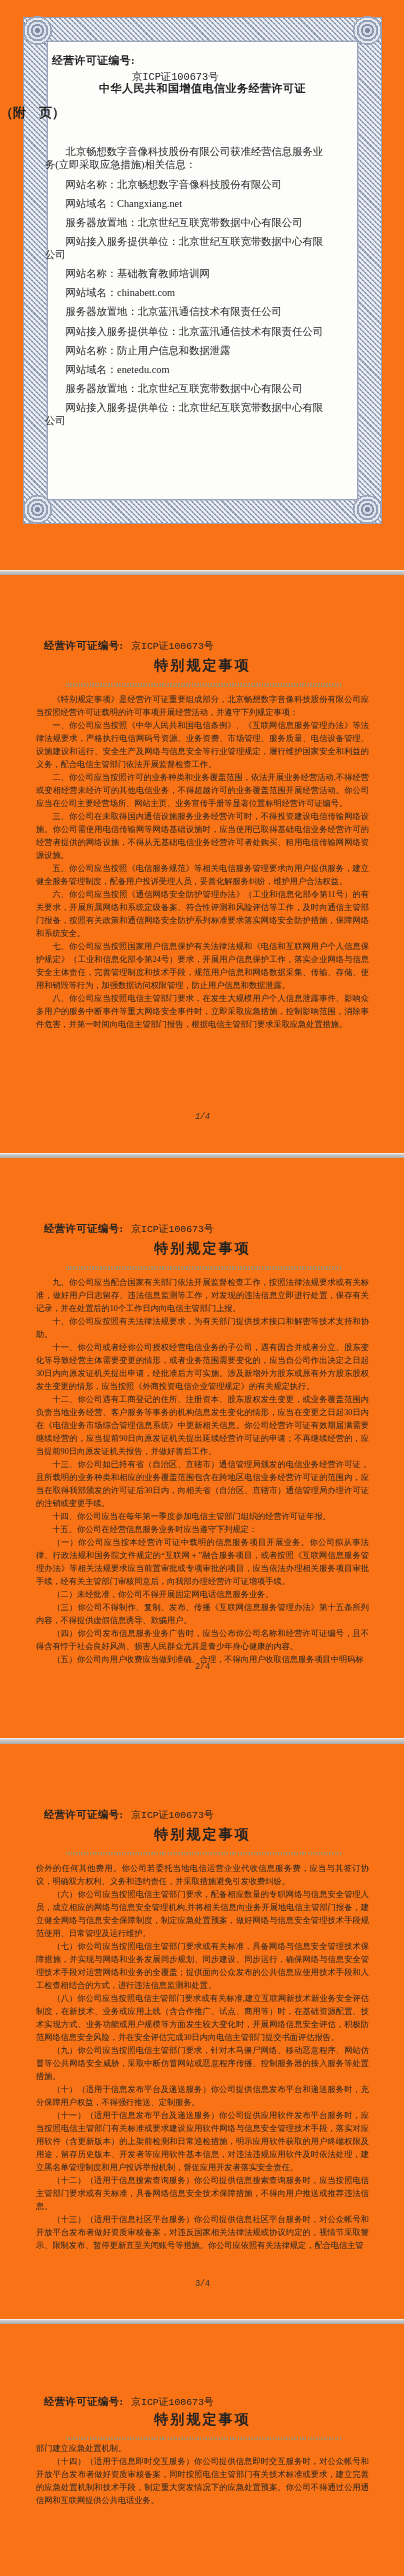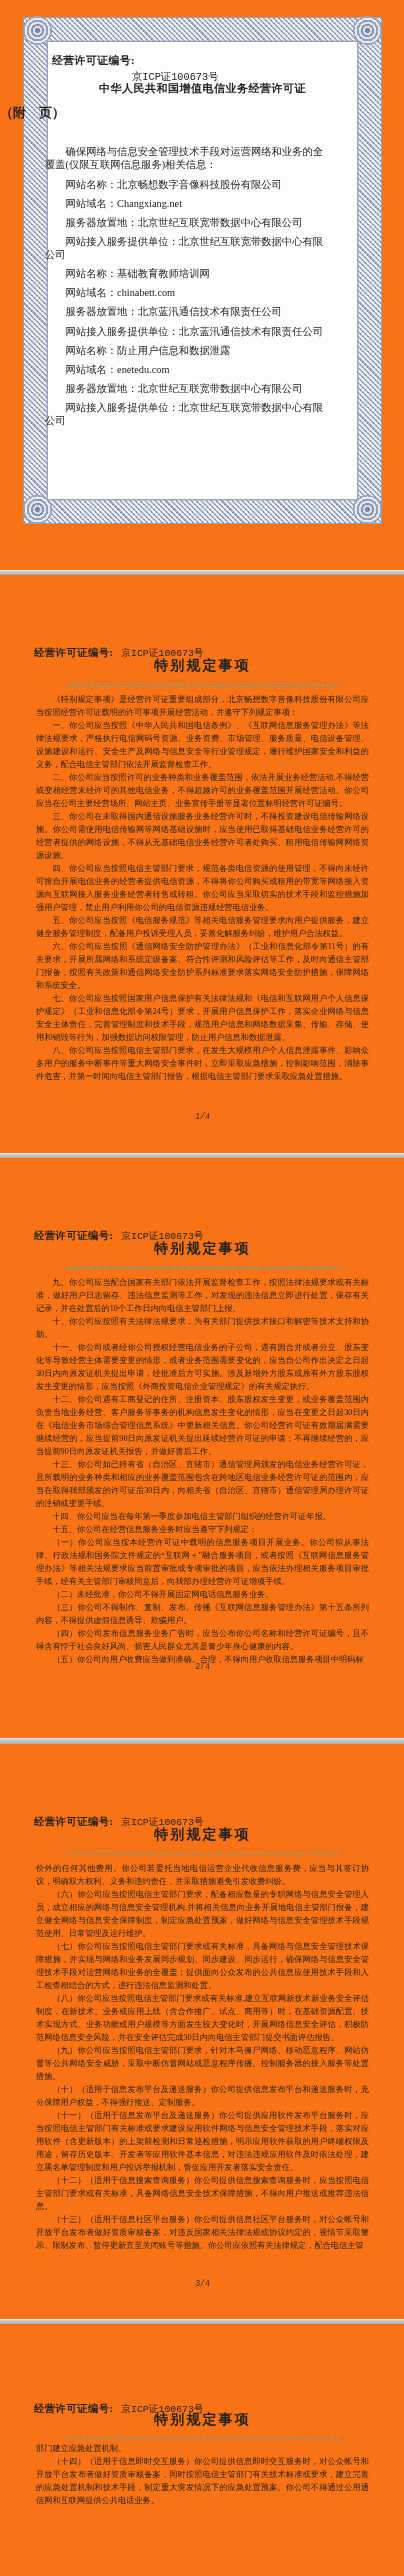--- a/index.html
+++ b/index.html
@@ -30,21 +30,21 @@
   .cert-license { position:absolute; left:52px; top:54px; font-size:10.8px; }
   .cert-lic-label { font-weight:bold; letter-spacing:0.5px; }
   .cert-lic-num { display:block; margin:2.1px 0 0 80px; font-family:"Liberation Mono","DejaVu Sans Mono",monospace; font-size:10.3px; }
   .cert-title { position:absolute; left:0; right:0; top:81px; text-align:center; font-size:11px; font-weight:bold; letter-spacing:0.5px; }
   .cert-sub { position:absolute; left:0; right:0; top:104px; font-size:13px; font-weight:bold; }
   .cert-body { position:absolute; left:45px; top:145px; width:282px; font-size:10.3px; line-height:13.4px; }
   .cert-body p { text-indent:2em; margin:5.7px 0 0; }
   .cert-body p:first-child { margin-top:0; }
 
   
-  .pg-license { position:absolute; left:34px; top:64px; font-size:10.3px;margin-top:7px; }
+  .pg-license { position:absolute; left:44px; top:64px; font-size:10.3px; }
   .pg-license .lbl { font-weight:bold; letter-spacing:0.5px; }
   .pg-license .num { margin-left:5.2px; font-family:"Liberation Mono","DejaVu Sans Mono",monospace; font-size:9.8px; }
   .pg-title { position:absolute; left:0; right:0; top:82px; text-align:center; font-size:14px; font-weight:bold; letter-spacing:2.1px; }
   .squiggle { position:absolute; left:66px; top:108px; width:275px; height:3.6px; opacity:.85;
     background:
       repeating-linear-gradient(105deg, rgba(139,146,118,.95) 0 1px, rgba(139,146,118,0) 1px 2.6px),
       repeating-linear-gradient(75deg, rgba(160,165,138,.6) 0 1px, rgba(160,165,138,0) 1px 2.6px); }
   .pg-body { position:absolute; left:36px; top:118px; width:333px; font-size:8.2px; line-height:13px; text-align:justify; }
   .pg-body p { text-indent:2em; margin:0; }
   .pg-body p.cont { text-indent:0; }
@@ -66,21 +66,21 @@
       <div class="corner br"></div>
       <div class="frame-inner"></div>
     </div>
     <div class="cert-license">
       <span class="cert-lic-label">经营许可证编号:</span>
       <span class="cert-lic-num">京ICP证100673号</span>
     </div>
     <h1 class="cert-title">中华人民共和国增值电信业务经营许可证</h1>
     <div class="cert-sub">（附　页）</div>
     <div class="cert-body">
-        <p>确保网络与信息安全管理技术手段对运营网络和业务的全覆盖(仅限互联网信息服务)相关信息：</p>
+        <p>北京畅想数字音像科技股份有限公司获准经营信息服务业务(立即采取应急措施)相关信息：</p>
         <p>网站名称：北京畅想数字音像科技股份有限公司</p>
         <p>网站域名：Changxiang.net</p>
         <p>服务器放置地：北京世纪互联宽带数据中心有限公司</p>
         <p>网站接入服务提供单位：北京世纪互联宽带数据中心有限公司</p>
         <p>网站名称：基础教育教师培训网</p>
         <p>网站域名：chinabett.com</p>
         <p>服务器放置地：北京蓝汛通信技术有限责任公司</p>
         <p>网站接入服务提供单位：北京蓝汛通信技术有限责任公司</p>
         <p>网站名称：防止用户信息和数据泄露</p>
         <p>网站域名：enetedu.com</p>
@@ -96,21 +96,20 @@
       <span class="lbl">经营许可证编号:</span>
       <span class="num">京ICP证100673号</span>
     </div>
     <h2 class="pg-title">特别规定事项</h2>
     <div class="squiggle"></div>
     <div class="pg-body">
         <p>《特别规定事项》是经营许可证重要组成部分，北京畅想数字音像科技股份有限公司应当按照经营许可证载明的许可事项开展经营活动，并遵守下列规定事项：</p>
         <p>一、你公司应当按照《中华人民共和国电信条例》、《互联网信息服务管理办法》等法律法规要求，严格执行电信网码号资源、业务资费、市场管理、服务质量、电信设备管理、设施建设和运行、安全生产及网络与信息安全等行业管理规定，履行维护国家安全和利益的义务，配合电信主管部门依法开展监督检查工作。</p>
         <p>二、你公司应当按照许可的业务种类和业务覆盖范围，依法开展业务经营活动,不得经营或变相经营未经许可的其他电信业务，不得超越许可的业务覆盖范围开展经营活动。你公司应当在公司主要经营场所、网站主页、业务宣传手册等显著位置标明经营许可证编号。</p>
         <p>三、你公司在未取得国内通信设施服务业务经营许可时，不得投资建设电信传输网络设施。你公司需使用电信传输网等网络基础设施时，应当使用已取得基础电信业务经营许可的经营者提供的网络设施，不得从无基础电信业务经营许可者处购买、租用电信传输网网络资源设施。</p>
-        <p>四、你公司应当按照电信主管部门要求，规范各类电信资源的使用管理，不得向未经许可擅自开展电信业务的经营者提供电信资源，不得将你公司购买或租用的带宽等网络接入资源向互联网接入服务业务经营者转售或转租。你公司应当采取切实的技术手段和监控措施加强用户管理，禁止用户利用你公司的电信资源违规经营电信业务。</p>
         <p>五、你公司应当按照《电信服务规范》等相关电信服务管理要求向用户提供服务，建立健全服务管理制度，配备用户投诉受理人员，妥善化解服务纠纷，维护用户合法权益。</p>
         <p>六、你公司应当按照《通信网络安全防护管理办法》（工业和信息化部令第11号）的有关要求，开展所属网络和系统定级备案、符合性评测和风险评估等工作，及时向通信主管部门报备，按照有关政策和通信网络安全防护系列标准要求落实网络安全防护措施，保障网络和系统安全。</p>
         <p>七、你公司应当按照国家用户信息保护有关法律法规和《电信和互联网用户个人信息保护规定》（工业和信息化部令第24号）要求，开展用户信息保护工作，落实企业网络与信息安全主体责任，完善管理制度和技术手段，规范用户信息和网络数据采集、传输、存储、使用和销毁等行为，加强数据访问权限管理，防止用户信息和数据泄露。</p>
         <p>八、你公司应当按照电信主管部门要求，在发生大规模用户个人信息泄露事件、影响众多用户的服务中断事件等重大网络安全事件时，立即采取应急措施，控制影响范围，消除事件危害，并第一时间向电信主管部门报告，根据电信主管部门要求采取应急处置措施。</p>
       </div>
     <div class="pg-num">1/4</div>
   </section>
 
   <div class="divider"></div>
 

